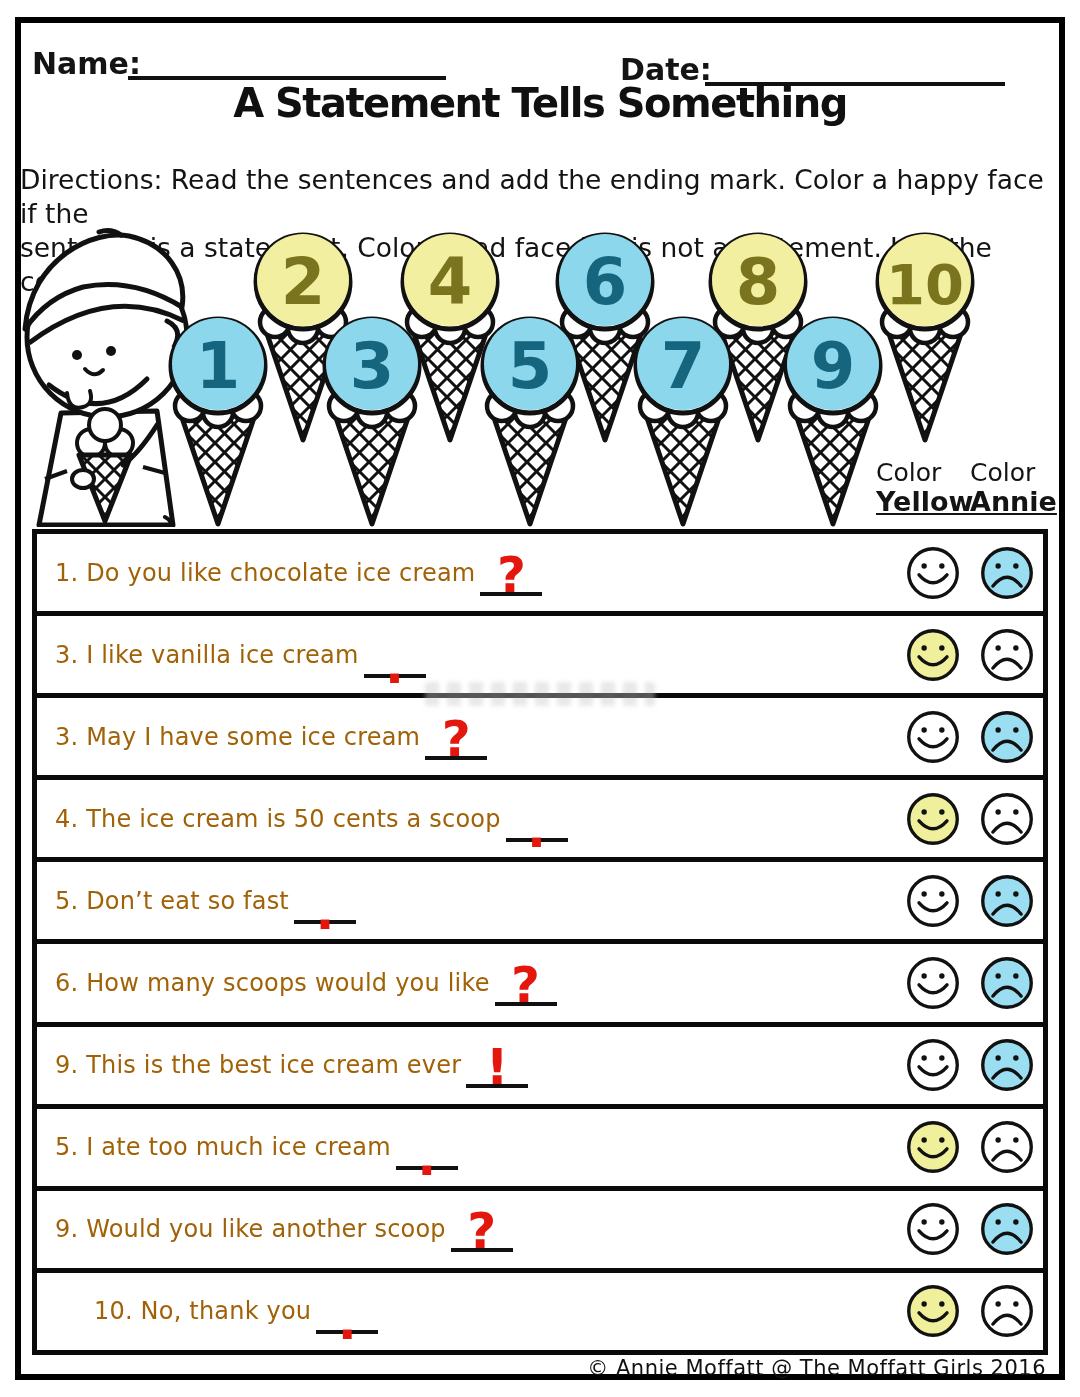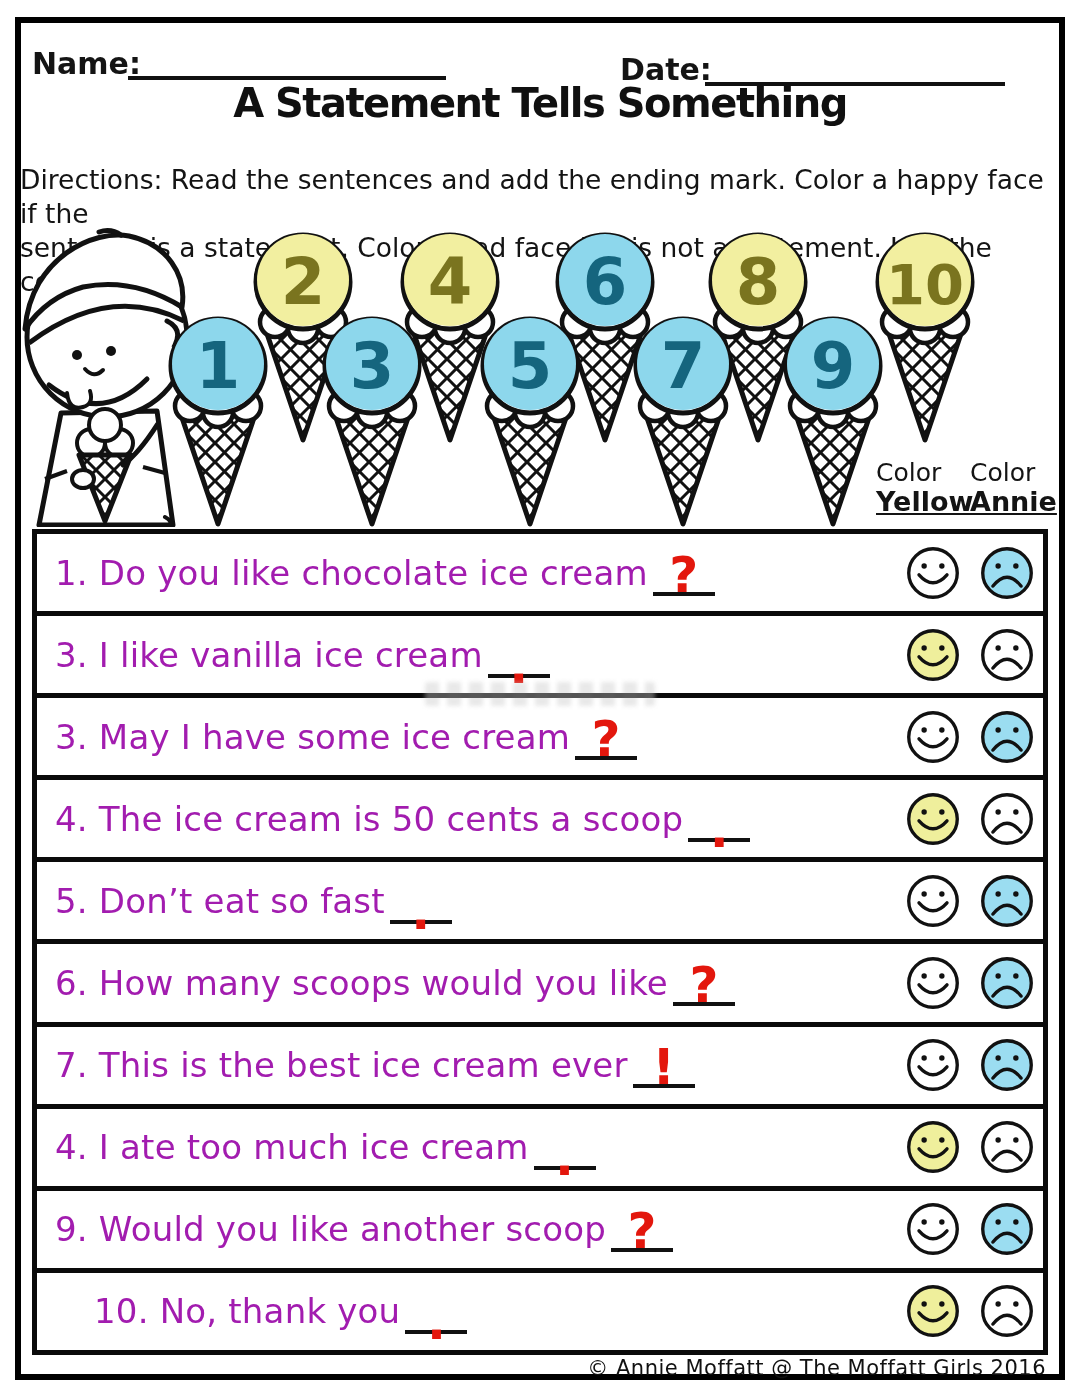--- a/index.html
+++ b/index.html
@@ -22,21 +22,21 @@
   .color-code .col b{font-size:27px;text-decoration:underline;}
   
   .watermark{position:absolute;left:425px;top:682px;width:230px;height:24px;
              background:repeating-linear-gradient(90deg, rgba(200,200,200,.75) 0 14px, rgba(255,255,255,.55) 14px 22px);
              filter:blur(2px);opacity:.55;border-radius:3px;}
   
   .table{position:absolute;left:32px;top:529px;width:1016px;height:826px;border:5px solid #0a0a0a;
          box-sizing:border-box;display:flex;flex-direction:column;background:#fff;}
   .row{flex:1;position:relative;display:flex;align-items:center;border-bottom:5px solid #0a0a0a;padding-left:18px;background:#fff;}
   .row:last-child{border-bottom:none;margin-left:39px;}
-  .sentence{font-size:34px;letter-spacing:.2px;color:#a21caf;white-space:nowrap;}
+  .sentence{font-size:24px;letter-spacing:.2px;color:#a16207;white-space:nowrap;}
   .blank{display:inline-block;width:62px;height:42px;border-bottom:4px solid #111;position:relative;margin-left:5px;}
   .mark{position:absolute;left:50%;transform:translateX(-50%);bottom:-8px;font-size:50px;font-weight:bold;line-height:1;}
   .mark.dot{bottom:-17px;}
   .face{position:absolute;top:50%;transform:translateY(-50%);width:56px;height:56px;}
   .face.happy{right:82px;}
   .face.sad{right:8px;}
   .footer{position:absolute;right:34px;top:1356px;font-size:21px;letter-spacing:.5px;color:#111;}
 </style>
 </head>
 <body>
@@ -369,39 +369,39 @@
             <path d="M15 32 Q30 49 45 32" fill="none" stroke="#111" stroke-width="3.6" stroke-linecap="round"></path>
           </svg></span>
         <span class="face sad"><svg width="56" height="56" viewBox="0 0 60 60">
     <circle cx="30" cy="30" r="26" fill="#9BDDF1" stroke="#111" stroke-width="3.6"></circle>
     <circle cx="20.5" cy="22.5" r="2.9" fill="#111"></circle>
     <circle cx="39.5" cy="22.5" r="2.9" fill="#111"></circle>
             <path d="M15 44 Q30 25 45 44" fill="none" stroke="#111" stroke-width="3.6" stroke-linecap="round"></path>
           </svg></span>
       </div>
       <div class="row">
-        <span class="sentence">7. This is the best ice cream ever</span>
+        <span class="sentence">9. This is the best ice cream ever</span>
         <span class="blank">
           <span class="mark" style="color: rgb(227, 23, 13);">!</span>
         </span>
         <span class="face happy"><svg width="56" height="56" viewBox="0 0 60 60">
     <circle cx="30" cy="30" r="26" fill="#FFFFFF" stroke="#111" stroke-width="3.6"></circle>
     <circle cx="20.5" cy="22.5" r="2.9" fill="#111"></circle>
     <circle cx="39.5" cy="22.5" r="2.9" fill="#111"></circle>
             <path d="M15 32 Q30 49 45 32" fill="none" stroke="#111" stroke-width="3.6" stroke-linecap="round"></path>
           </svg></span>
         <span class="face sad"><svg width="56" height="56" viewBox="0 0 60 60">
     <circle cx="30" cy="30" r="26" fill="#9BDDF1" stroke="#111" stroke-width="3.6"></circle>
     <circle cx="20.5" cy="22.5" r="2.9" fill="#111"></circle>
     <circle cx="39.5" cy="22.5" r="2.9" fill="#111"></circle>
             <path d="M15 44 Q30 25 45 44" fill="none" stroke="#111" stroke-width="3.6" stroke-linecap="round"></path>
           </svg></span>
       </div>
       <div class="row">
-        <span class="sentence">4. I ate too much ice cream</span>
+        <span class="sentence">5. I ate too much ice cream</span>
         <span class="blank">
           <span class="mark dot" style="color: rgb(227, 23, 13);">.</span>
         </span>
         <span class="face happy"><svg width="56" height="56" viewBox="0 0 60 60">
     <circle cx="30" cy="30" r="26" fill="#EFEF9C" stroke="#111" stroke-width="3.6"></circle>
     <circle cx="20.5" cy="22.5" r="2.9" fill="#111"></circle>
     <circle cx="39.5" cy="22.5" r="2.9" fill="#111"></circle>
             <path d="M15 32 Q30 49 45 32" fill="none" stroke="#111" stroke-width="3.6" stroke-linecap="round"></path>
           </svg></span>
         <span class="face sad"><svg width="56" height="56" viewBox="0 0 60 60">

